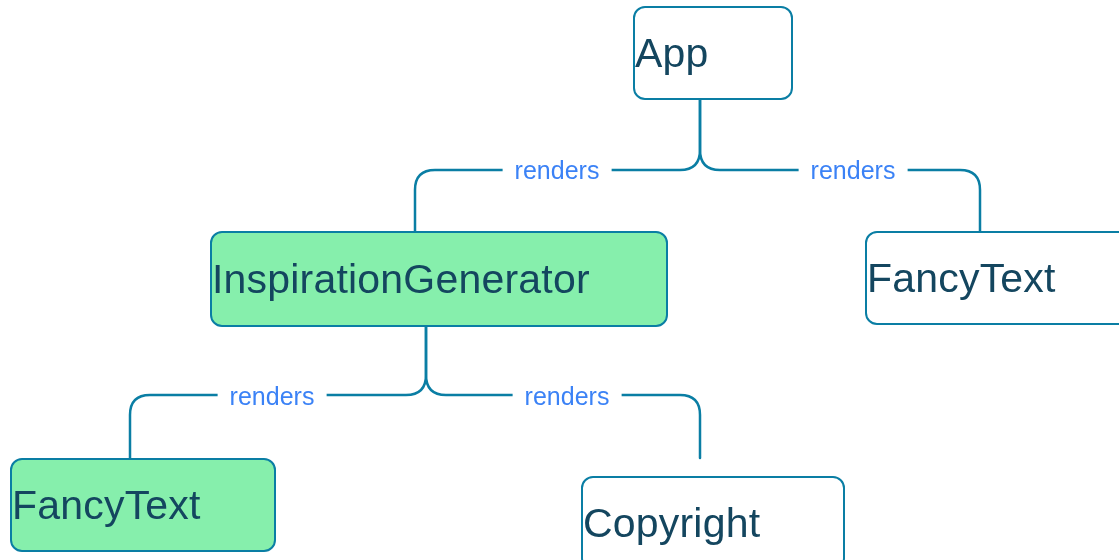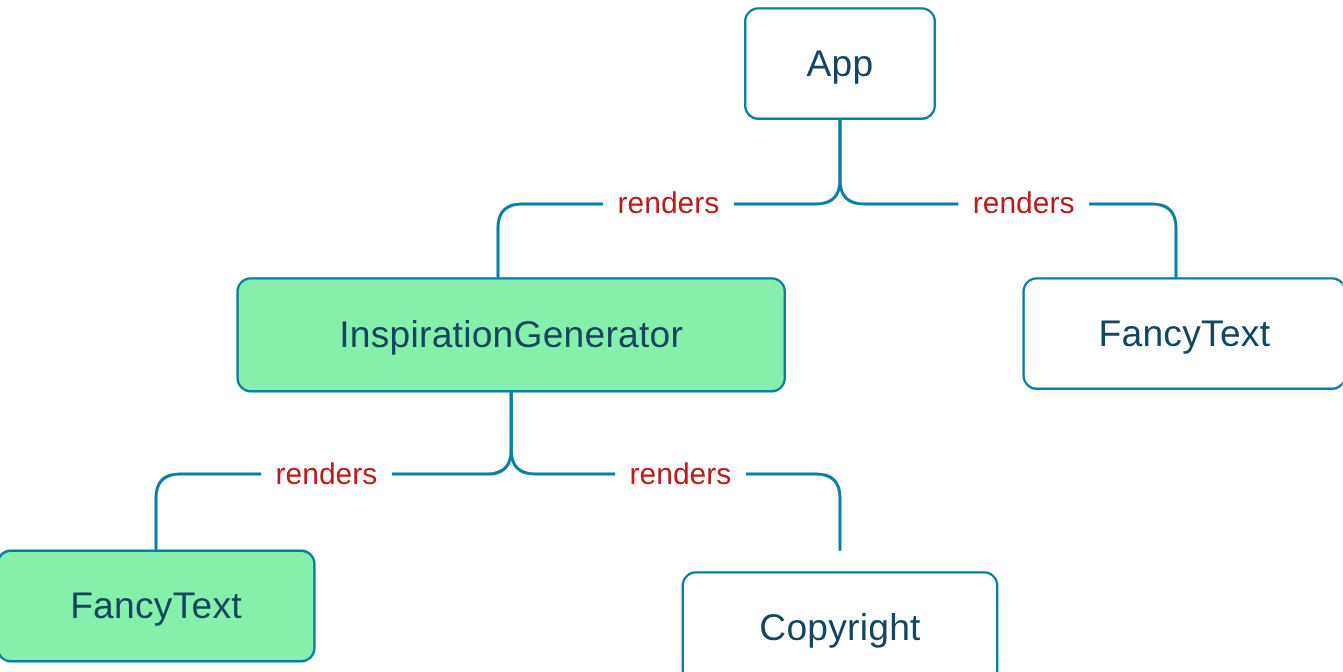--- a/index.html
+++ b/index.html
@@ -29,41 +29,42 @@
     stroke-linecap: round;
   }
   .node {
     position: absolute;
     box-sizing: border-box;
     background: #ffffff;
     border: 2.5px solid #0a7ea4;
     border-radius: 12px;
     display: flex;
     align-items: center;
-    justify-content: center;
+    justify-content: flex-start;
     color: #14465f;
-    font-size: 31px;
+    font-size: 41px;
     font-weight: 500;
     letter-spacing: 0.2px;
+    margin-left: 13px;
   }
   .node.highlight {
     background: #86efac;
   }
   .n-app        { left: 620px; top: 6px;   width: 160px; height: 94px; }
   .n-ig         { left: 197px; top: 231px; width: 458px; height: 96px; }
   .n-ft-top     { left: 852px; top: 231px; width: 270px; height: 94px; }
   .n-ft-bottom  { left: -3px;  top: 458px; width: 266px; height: 94px; }
   .n-copyright  { left: 568px; top: 476px; width: 264px; height: 94px; }
 
   .edge-label {
     position: absolute;
     transform: translate(-50%, -50%);
     background: #ffffff;
     padding: 2px 12px;
-    color: #b91c1c;
+    color: #3b82f6;
     font-size: 25px;
     font-weight: 400;
     white-space: nowrap;
   }
   .el-1 { left: 557px; top: 170px; }
   .el-2 { left: 853px; top: 170px; }
   .el-3 { left: 272px; top: 396px; }
   .el-4 { left: 567px; top: 396px; }
 </style>
 </head>

